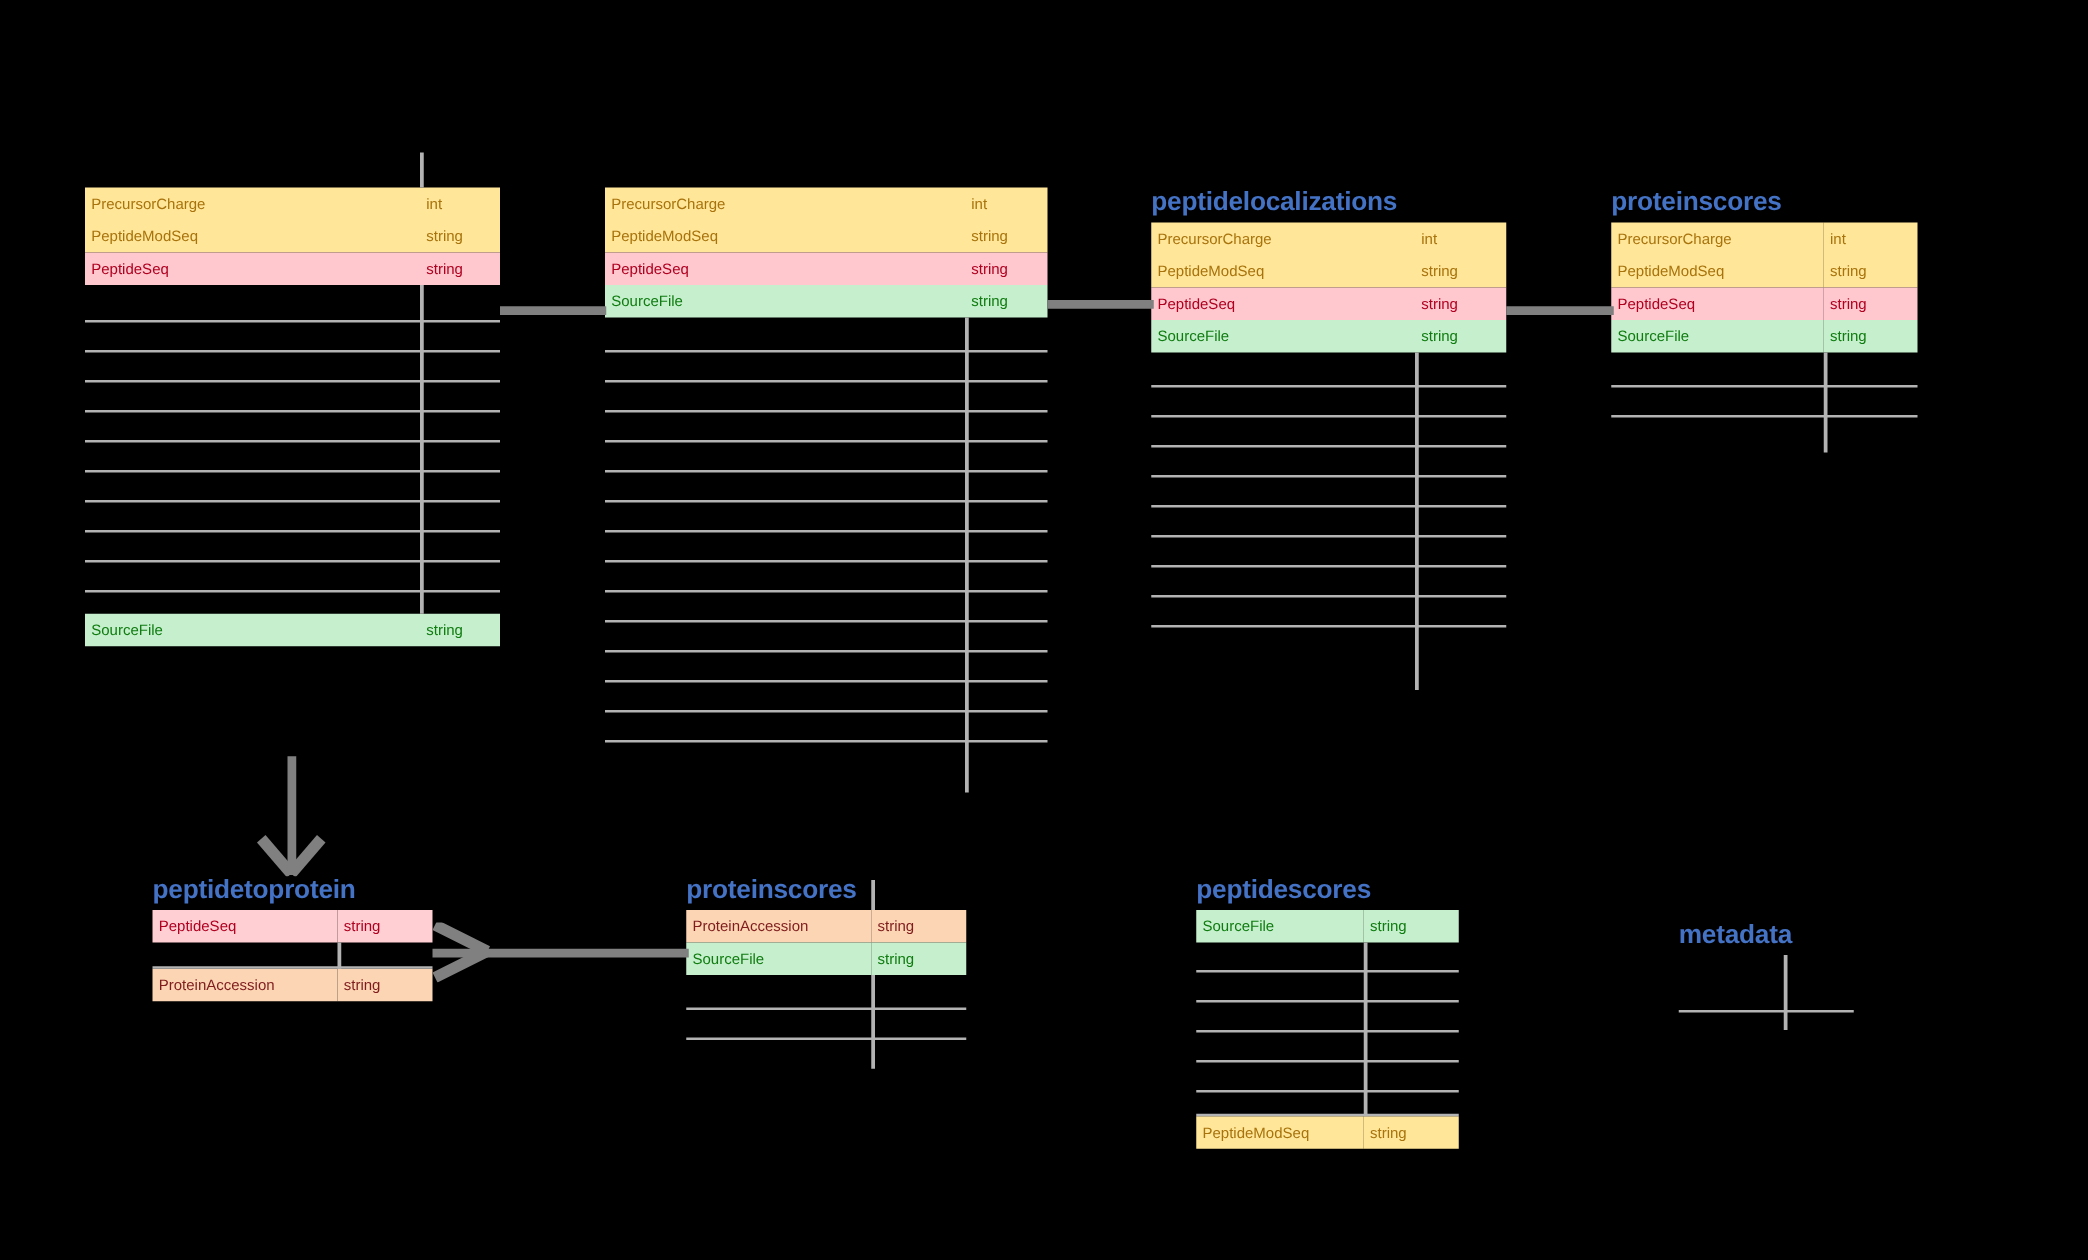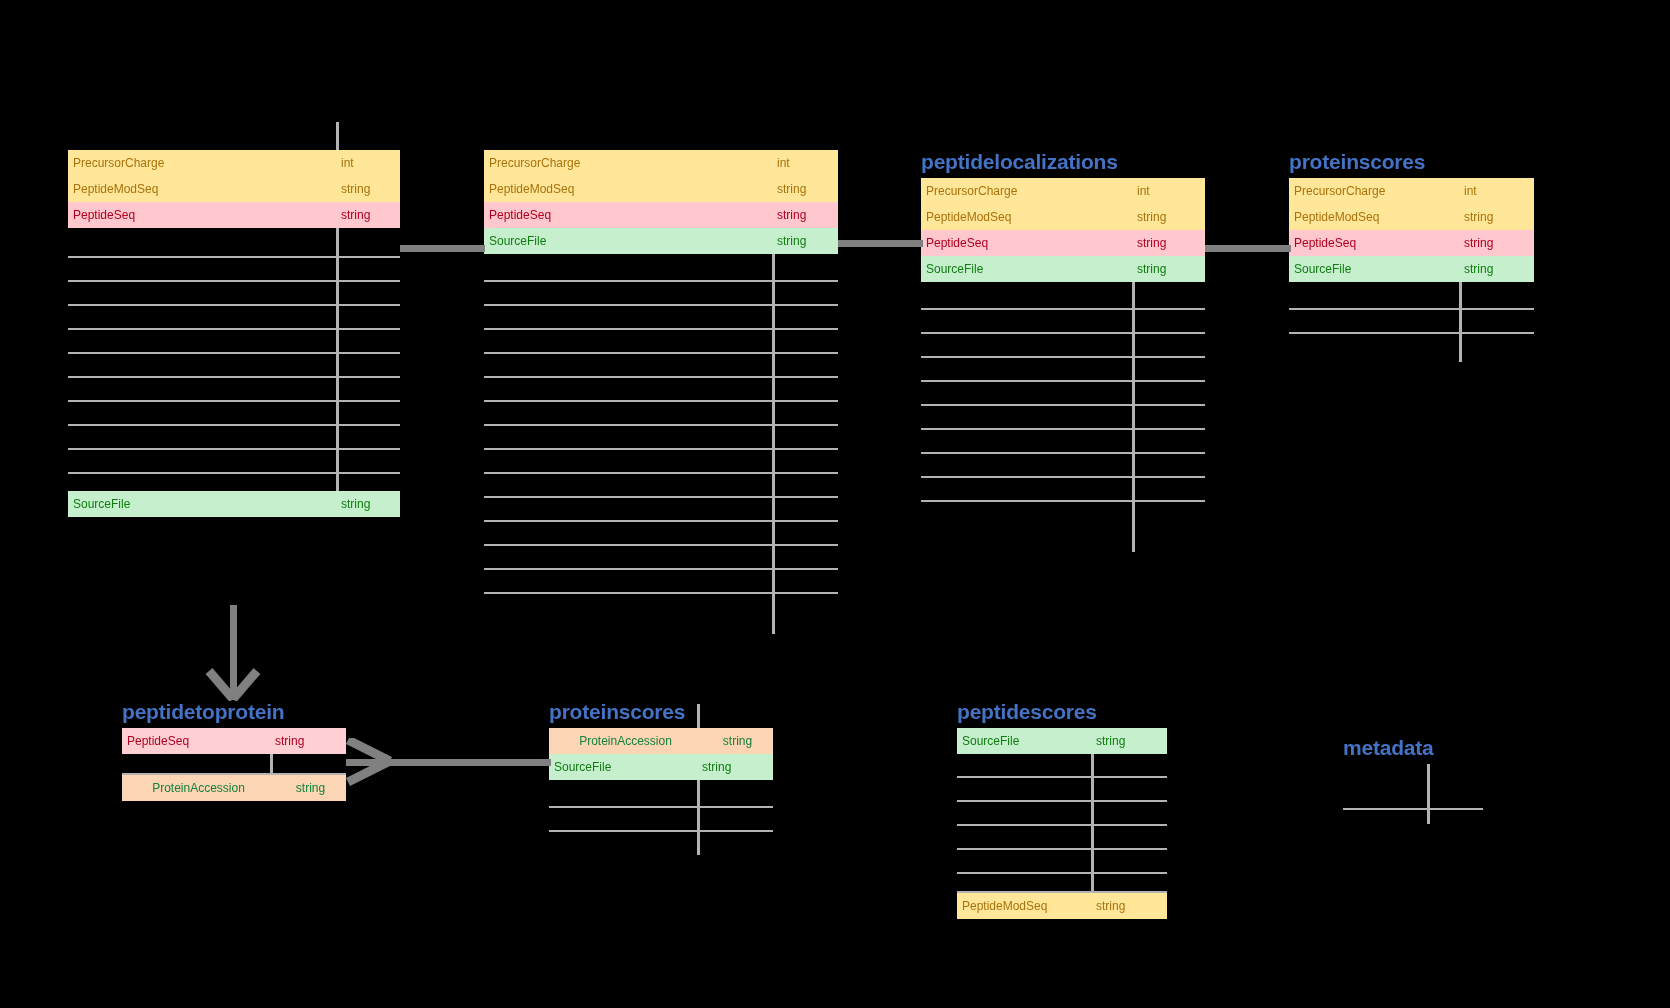--- a/index.html
+++ b/index.html
@@ -39,21 +39,21 @@
     font-size:12px;
     box-sizing:border-box;
     overflow:hidden;
     white-space:nowrap;
   }
 
   
   .r-yellow .name,.r-yellow .type{background:#ffe699;color:#a8730c;}
   .r-pink   .name,.r-pink   .type{background:#ffc7ce;color:#b00020;}
   .r-green  .name,.r-green  .type{background:#c6efce;color:#107c10;}
-  .r-orange .name,.r-orange .type{background:#fcd5b4;color:#15803d;text-align:center;}
+  .r-orange .name,.r-orange .type{background:#fcd5b4;color:#7f1d1d;}
   .r-lightpink .name,.r-lightpink .type{background:#ffcfd4;color:#b00020;}
 
   
   .rule{
     position:absolute;
     height:2px;
     background:#b3b3b3;
   }
   .vrule{
     position:absolute;

